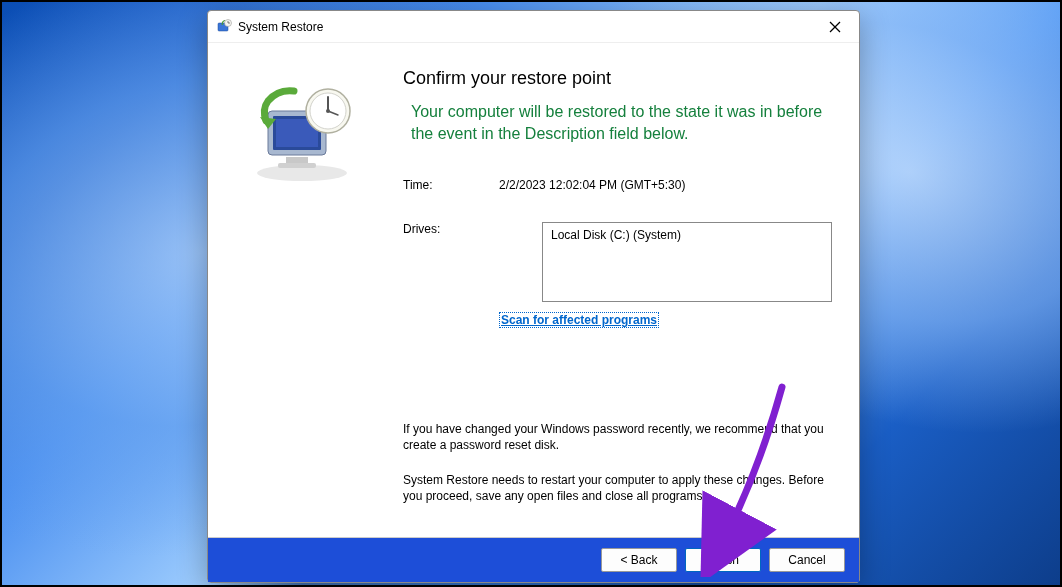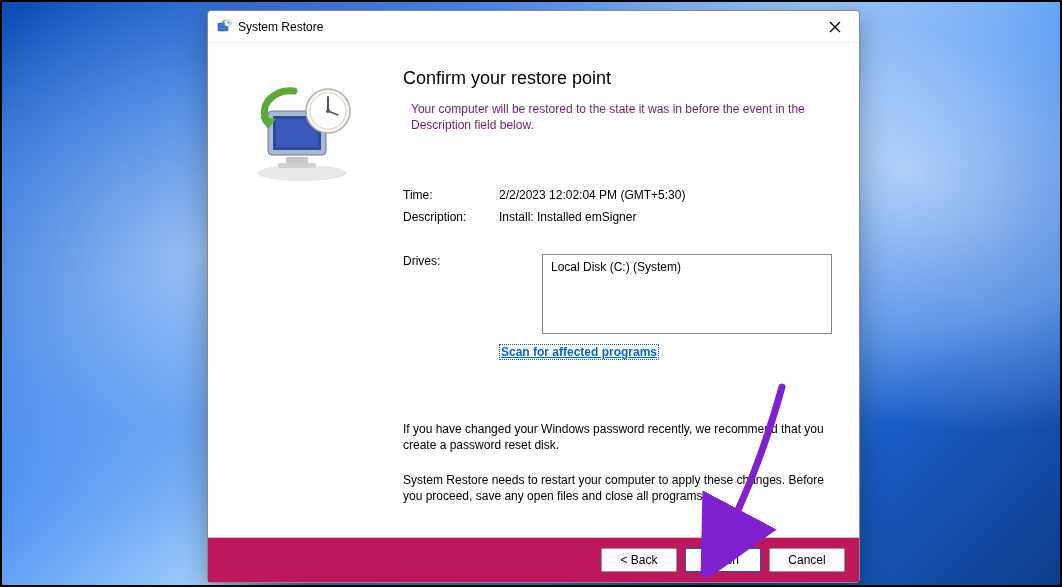--- a/index.html
+++ b/index.html
@@ -78,23 +78,23 @@
       flex: 1;
       padding: 25px 14px 10px 10px;
     }
     .heading {
       font-size: 18px;
       color: #000;
       margin-bottom: 12px;
       font-weight: normal;
     }
     .subtext {
-      font-size: 12px;
-      color: #701a75;
-      margin-bottom: 55px;
+      font-size: 16px;
+      color: #15803d;
+      margin-bottom: 34px;
       line-height: 1.35;
       padding-left: 8px;
     }
     .info-row {
       display: flex;
       margin-bottom: 8px;
       font-size: 12px;
     }
     .info-label {
       width: 96px;
@@ -139,21 +139,21 @@
     }
     .warning-block p { margin-bottom: 18px; }
     .footer {
       height: 45px;
       border-top: 1px solid #ccc;
       display: flex;
       justify-content: flex-end;
       align-items: center;
       padding: 0 14px;
       gap: 8px;
-      background: #be185d;
+      background: #1d4ed8;
     }
     .btn {
       min-width: 76px;
       height: 24px;
       border: 1px solid #999;
       background: #fdfdfd;
       font-size: 12px;
       cursor: pointer;
       font-family: inherit;
       border-radius: 2px;
@@ -217,24 +217,20 @@
     </div>
 
     <div class="right-pane">
       <h1 class="heading">Confirm your restore point</h1>
       <p class="subtext">Your computer will be restored to the state it was in before the event in the Description field below.</p>
 
       <div class="info-row">
         <span class="info-label">Time:</span>
         <span class="info-value">2/2/2023 12:02:04 PM (GMT+5:30)</span>
       </div>
-      <div class="info-row">
-        <span class="info-label">Description:</span>
-        <span class="info-value">Install: Installed emSigner</span>
-      </div>
 
       <div class="drives-row">
         <span class="info-label">Drives:</span>
         <div class="drives-box">
           <div>Local Disk (C:) (System)</div>
         </div>
       </div>
 
       <a class="scan-link">Scan for affected programs</a>
 

